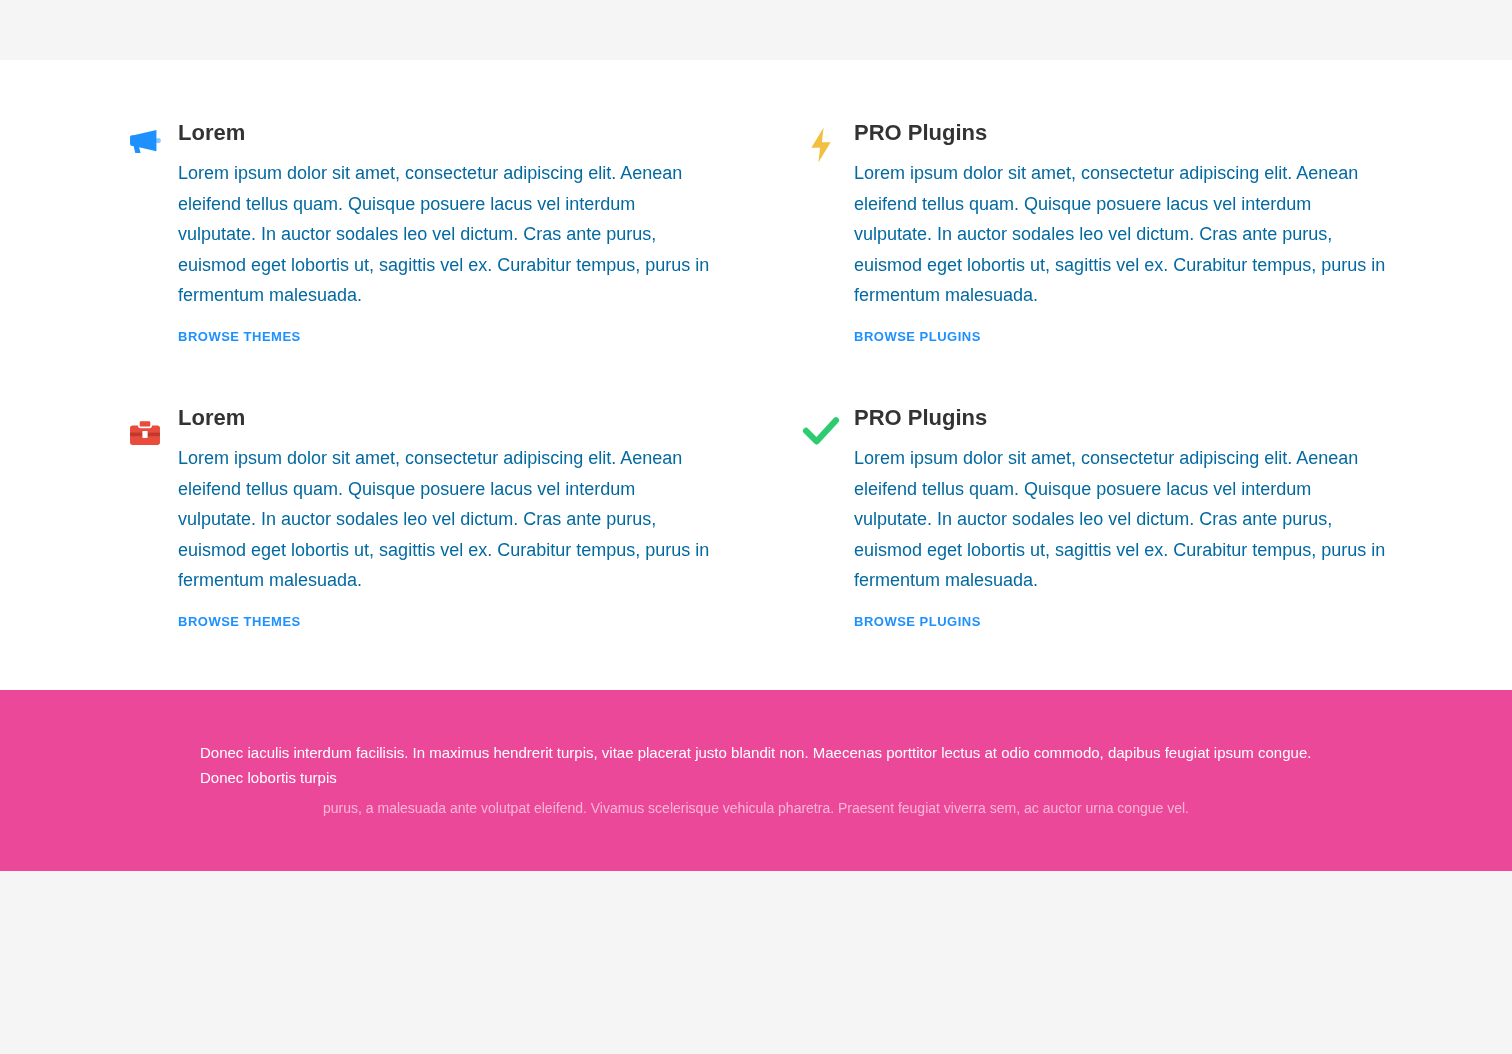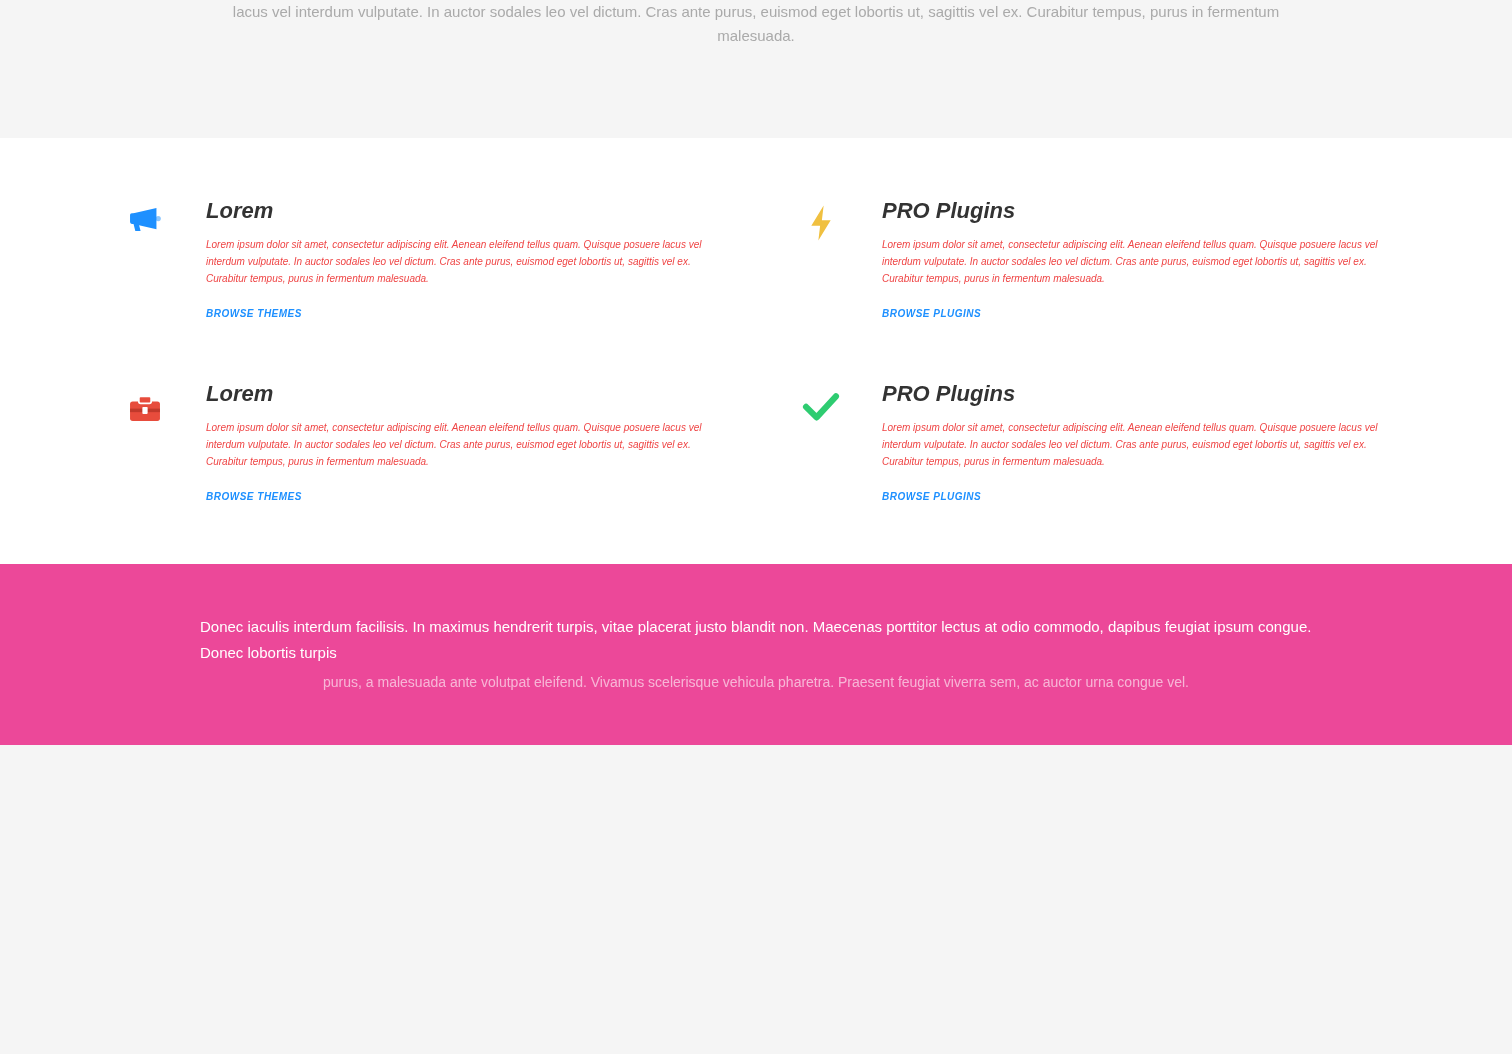--- a/index.html
+++ b/index.html
@@ -37,22 +37,21 @@
 
     .features-grid {
       display: grid;
       grid-template-columns: 1fr 1fr;
       gap: 60px 80px;
     }
 
     .feature-item {
       display: flex;
       align-items: flex-start;
-      gap: 36px;
-      font-style: italic;
+      gap: 8px;
     }
 
     .feature-icon {
       flex-shrink: 0;
       width: 50px;
       height: 50px;
       display: flex;
       align-items: center;
       justify-content: center;
       font-size: 36px;
@@ -64,28 +63,28 @@
     .check-icon { color: #2ecc71; }
 
     .feature-content h3 {
       font-size: 22px;
       font-weight: bold;
       color: #333;
       margin-bottom: 12px;
     }
 
     .feature-content p {
-      font-size: 10px;
-      color: #ef4444;
+      font-size: 18px;
+      color: #0369a1;
       line-height: 1.7;
       margin-bottom: 16px;
     }
 
     .feature-link {
-      font-size: 10px;
+      font-size: 13px;
       font-weight: bold;
       color: #1e90ff;
       text-decoration: none;
       letter-spacing: 0.5px;
     }
 
     .footer-section {
       background: #ec4899;
       padding: 50px 200px;
     }
@@ -107,21 +106,20 @@
     
     .icon-svg {
       width: 44px;
       height: 44px;
     }
   </style>
 </head>
 <body>
 
 <div class="top-section">
-  <p class="top-text">lacus vel interdum vulputate. In auctor sodales leo vel dictum. Cras ante purus, euismod eget lobortis ut, sagittis vel ex. Curabitur tempus, purus in fermentum malesuada.</p>
 </div>
 
 <div class="features-section">
   <div class="features-grid">
 
     <div class="feature-item">
       <div class="feature-icon megaphone-icon">
         <svg class="icon-svg" viewBox="0 0 50 50" fill="none" xmlns="http://www.w3.org/2000/svg">
           <path d="M38 8 L38 32 L12 26 L12 14 Z" fill="#1e90ff"></path>
           <rect x="8" y="14" width="8" height="12" rx="2" fill="#1e90ff"></rect>

